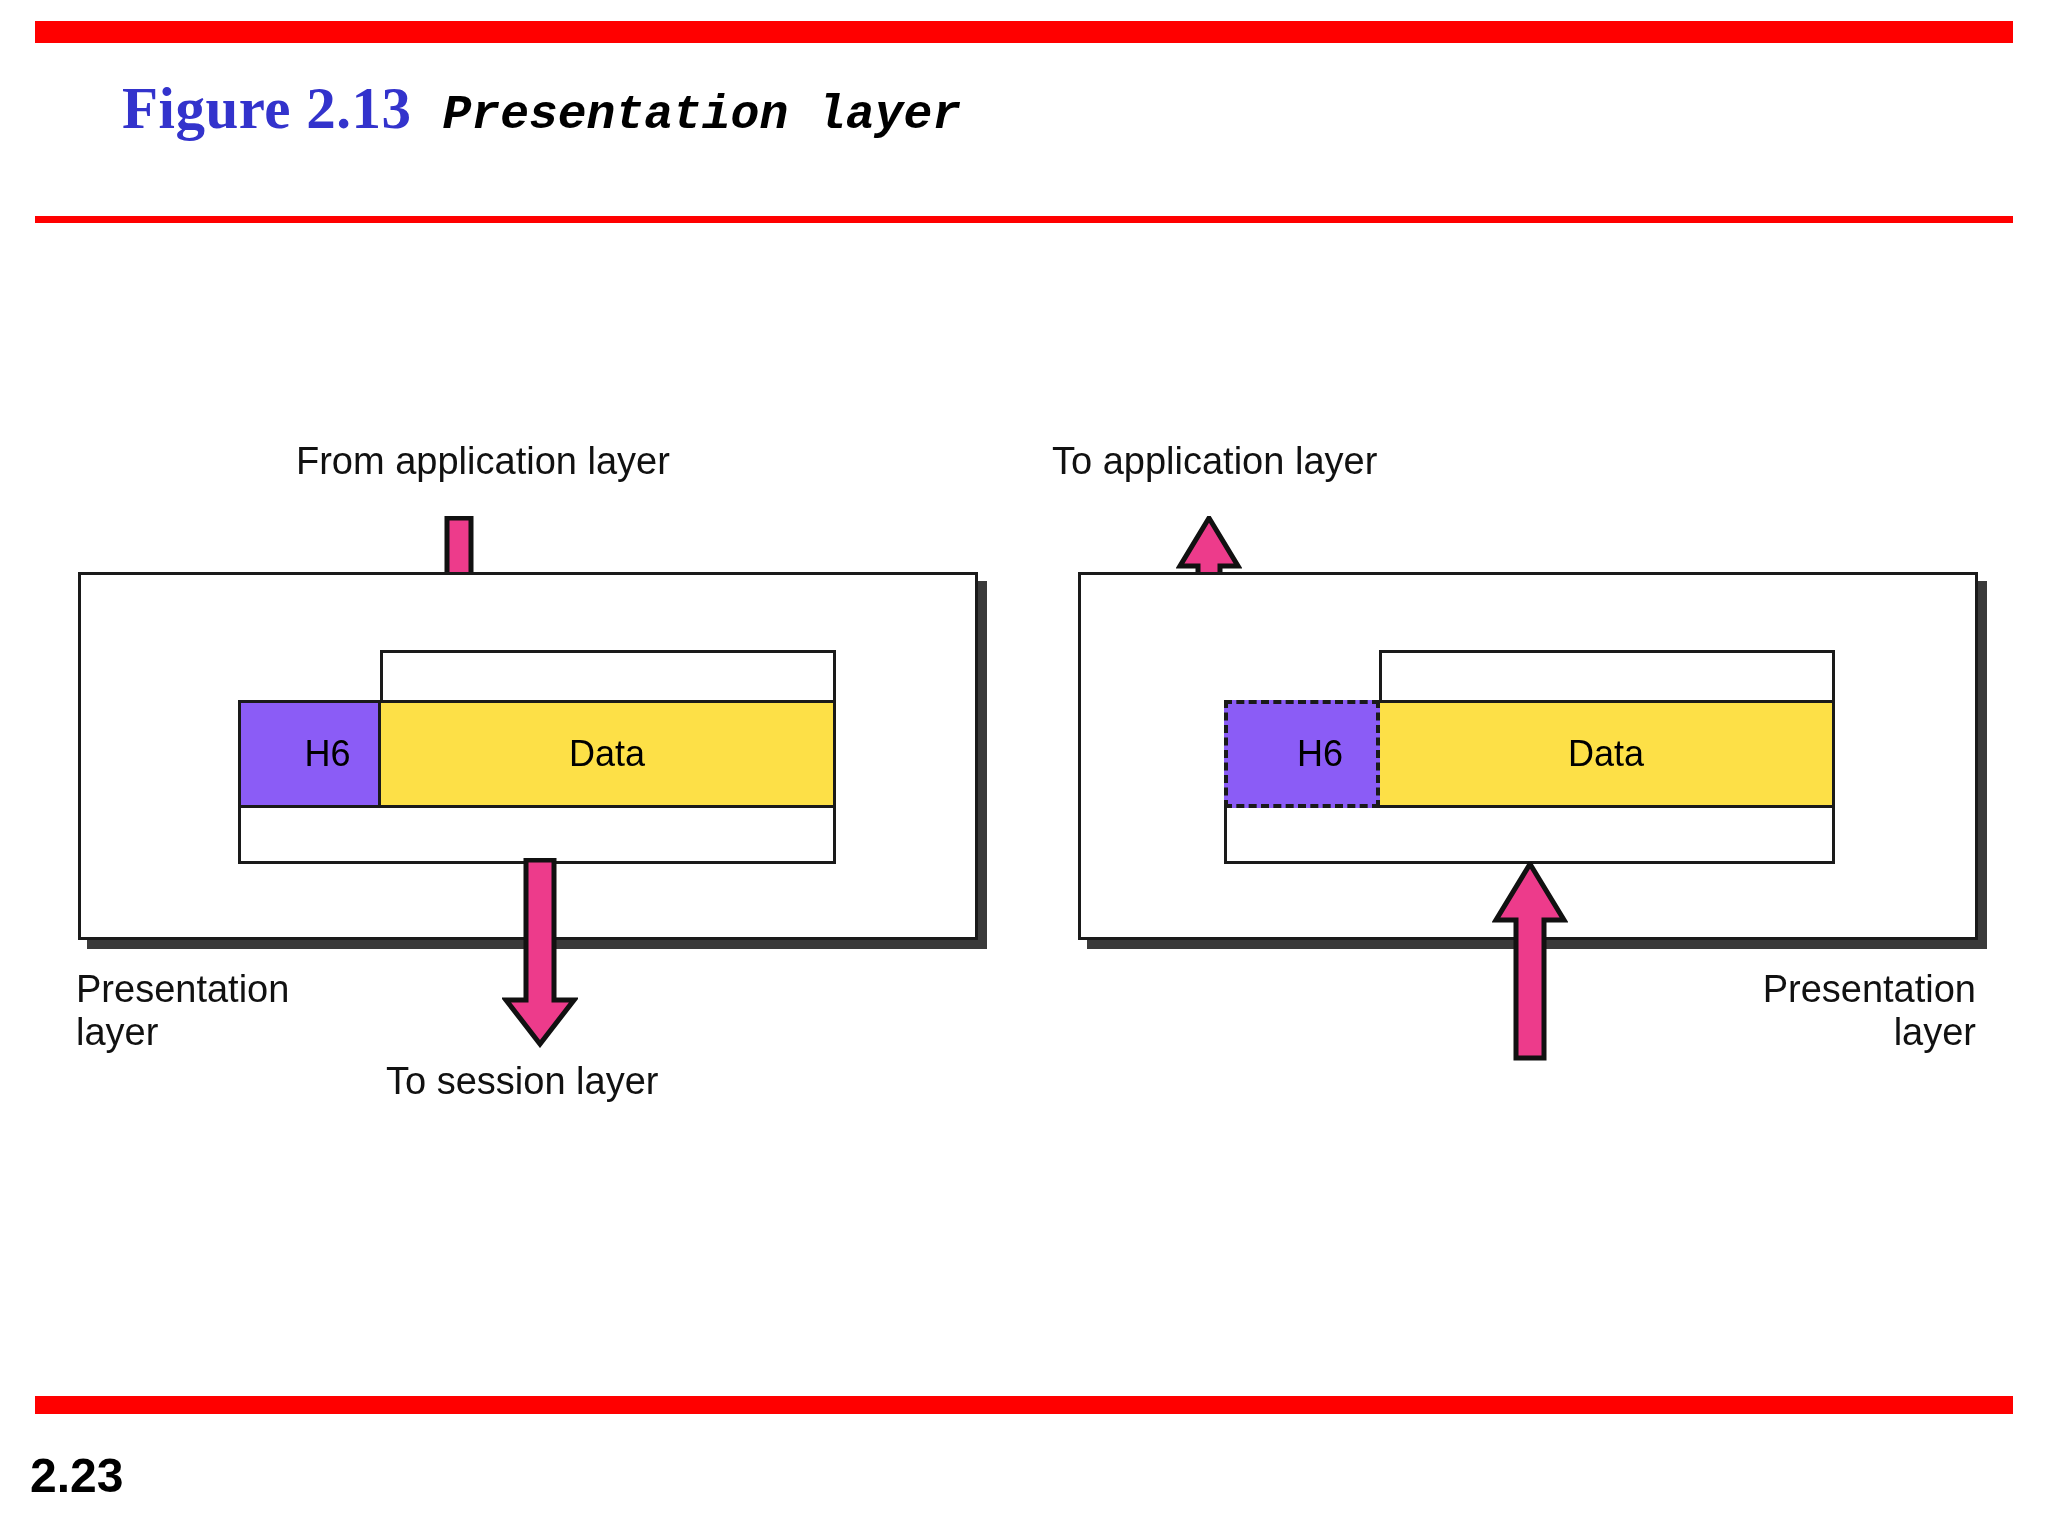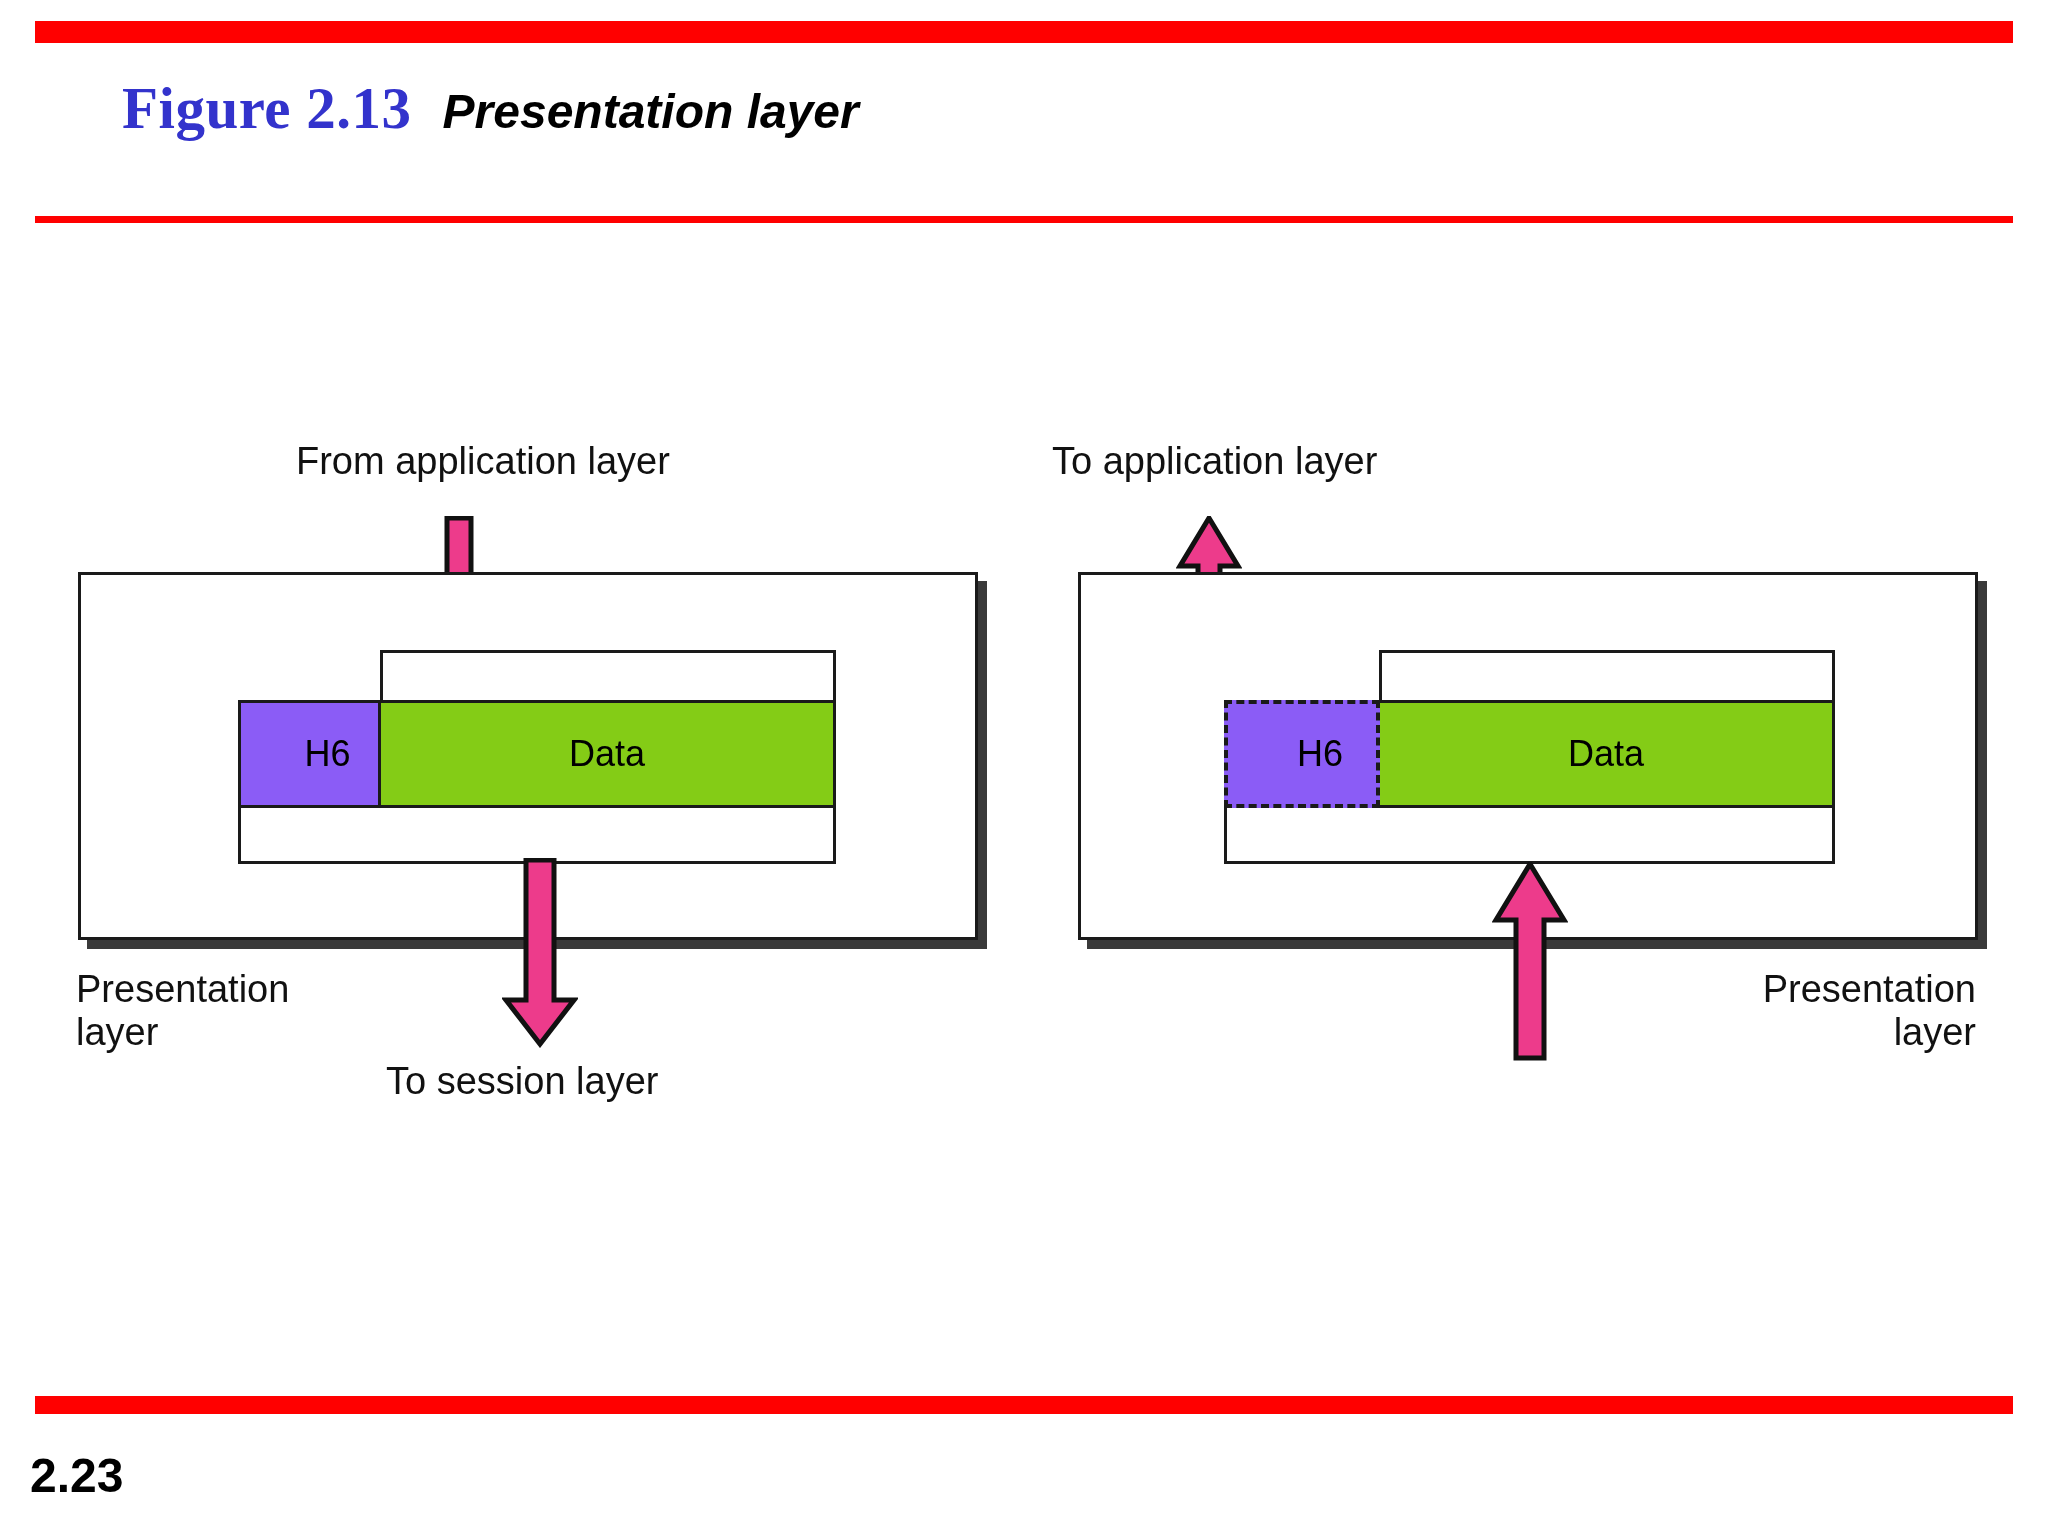--- a/index.html
+++ b/index.html
@@ -33,21 +33,21 @@
   }
   .fig-label{
     font-family:"Liberation Serif", serif;
     font-weight:bold;
     font-size:59px;
     color:#3333CC;
     letter-spacing:.5px;
     margin-left:40px;
   }
   .fig-caption{
-    font-family:Liberation Sans, sans-serif;
+    font-family:Liberation Mono, monospace;
     font-weight:bold;
     font-style:italic;
     font-size:48px;
     color:#000000;
     margin-left:31px;
   }
 
   
   .page-num{
     position:absolute;left:30px;top:1448px;
@@ -93,21 +93,21 @@
     box-sizing:border-box;
     display:flex;align-items:center;justify-content:center;
     font-size:36px;color:#000;
     font-family:"Liberation Sans", sans-serif;
     padding-left:36px;
   }
   .pdu .hdr.dashed{
     border:4px dashed #1a1a1a;
   }
   .pdu .payload{
-    background:#84cc16;
+    background:#fde047;
     border:3px solid #1a1a1a;
     border-left:none;
     box-sizing:border-box;
     flex:1;
     display:flex;align-items:center;justify-content:center;
     font-size:36px;color:#000;
     font-family:"Liberation Sans", sans-serif;
   }
 
   

